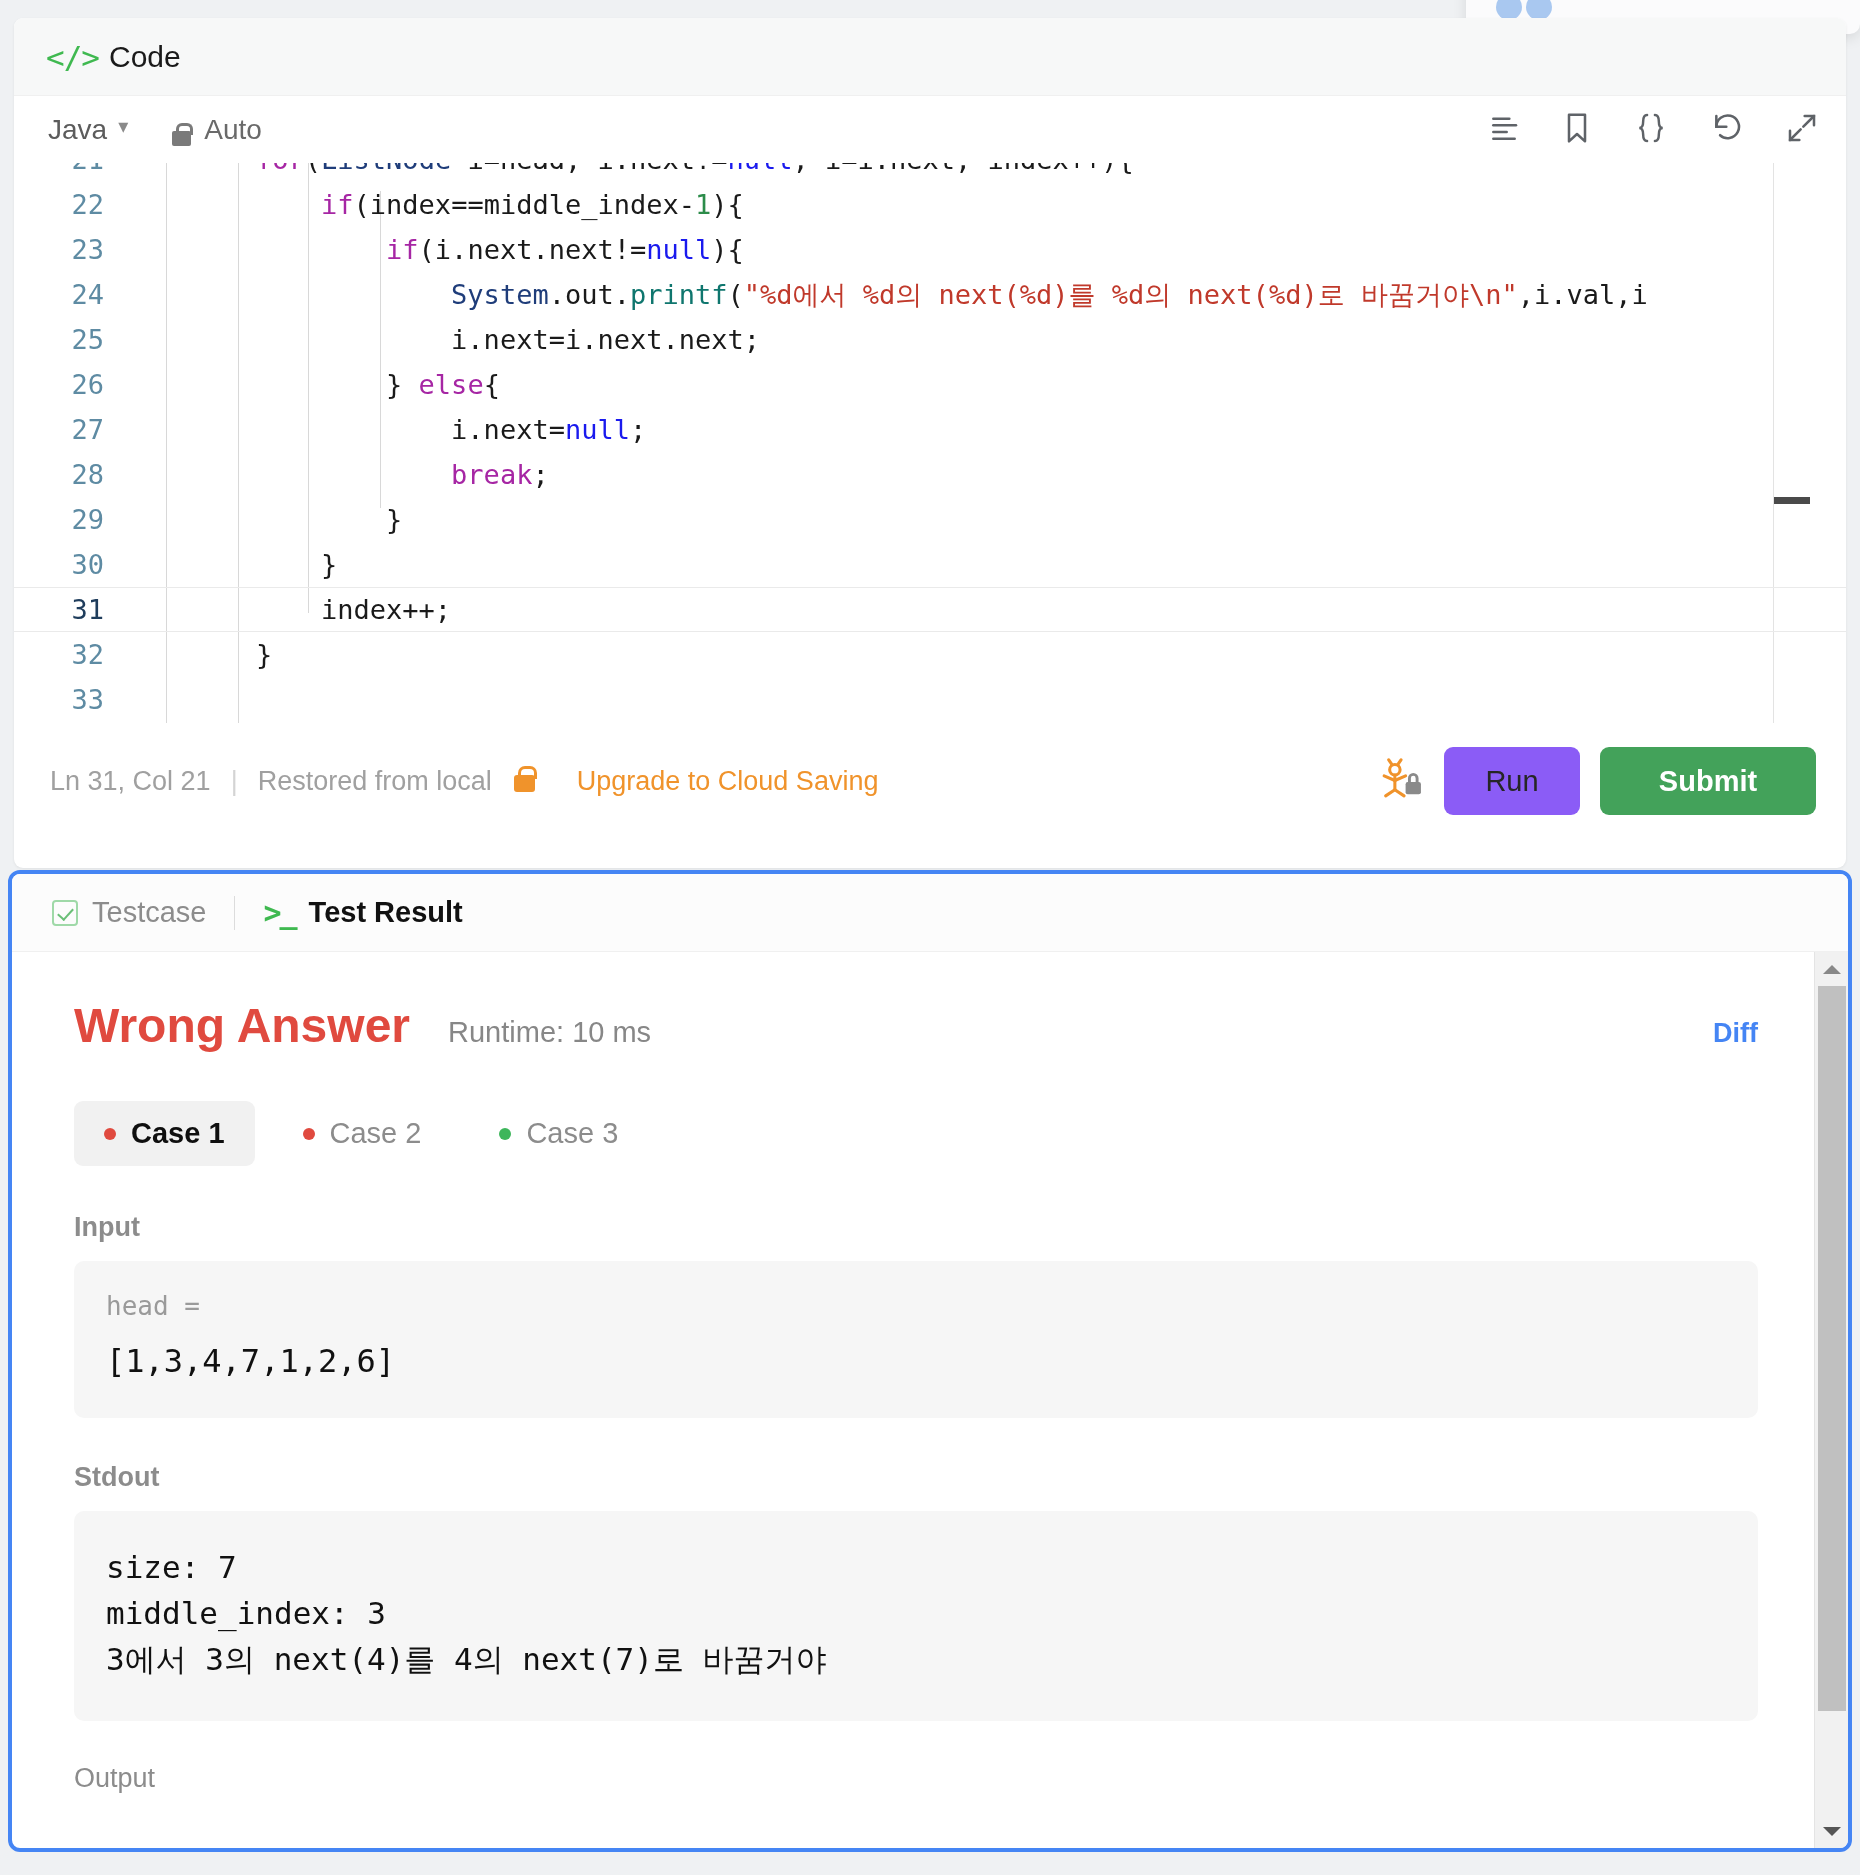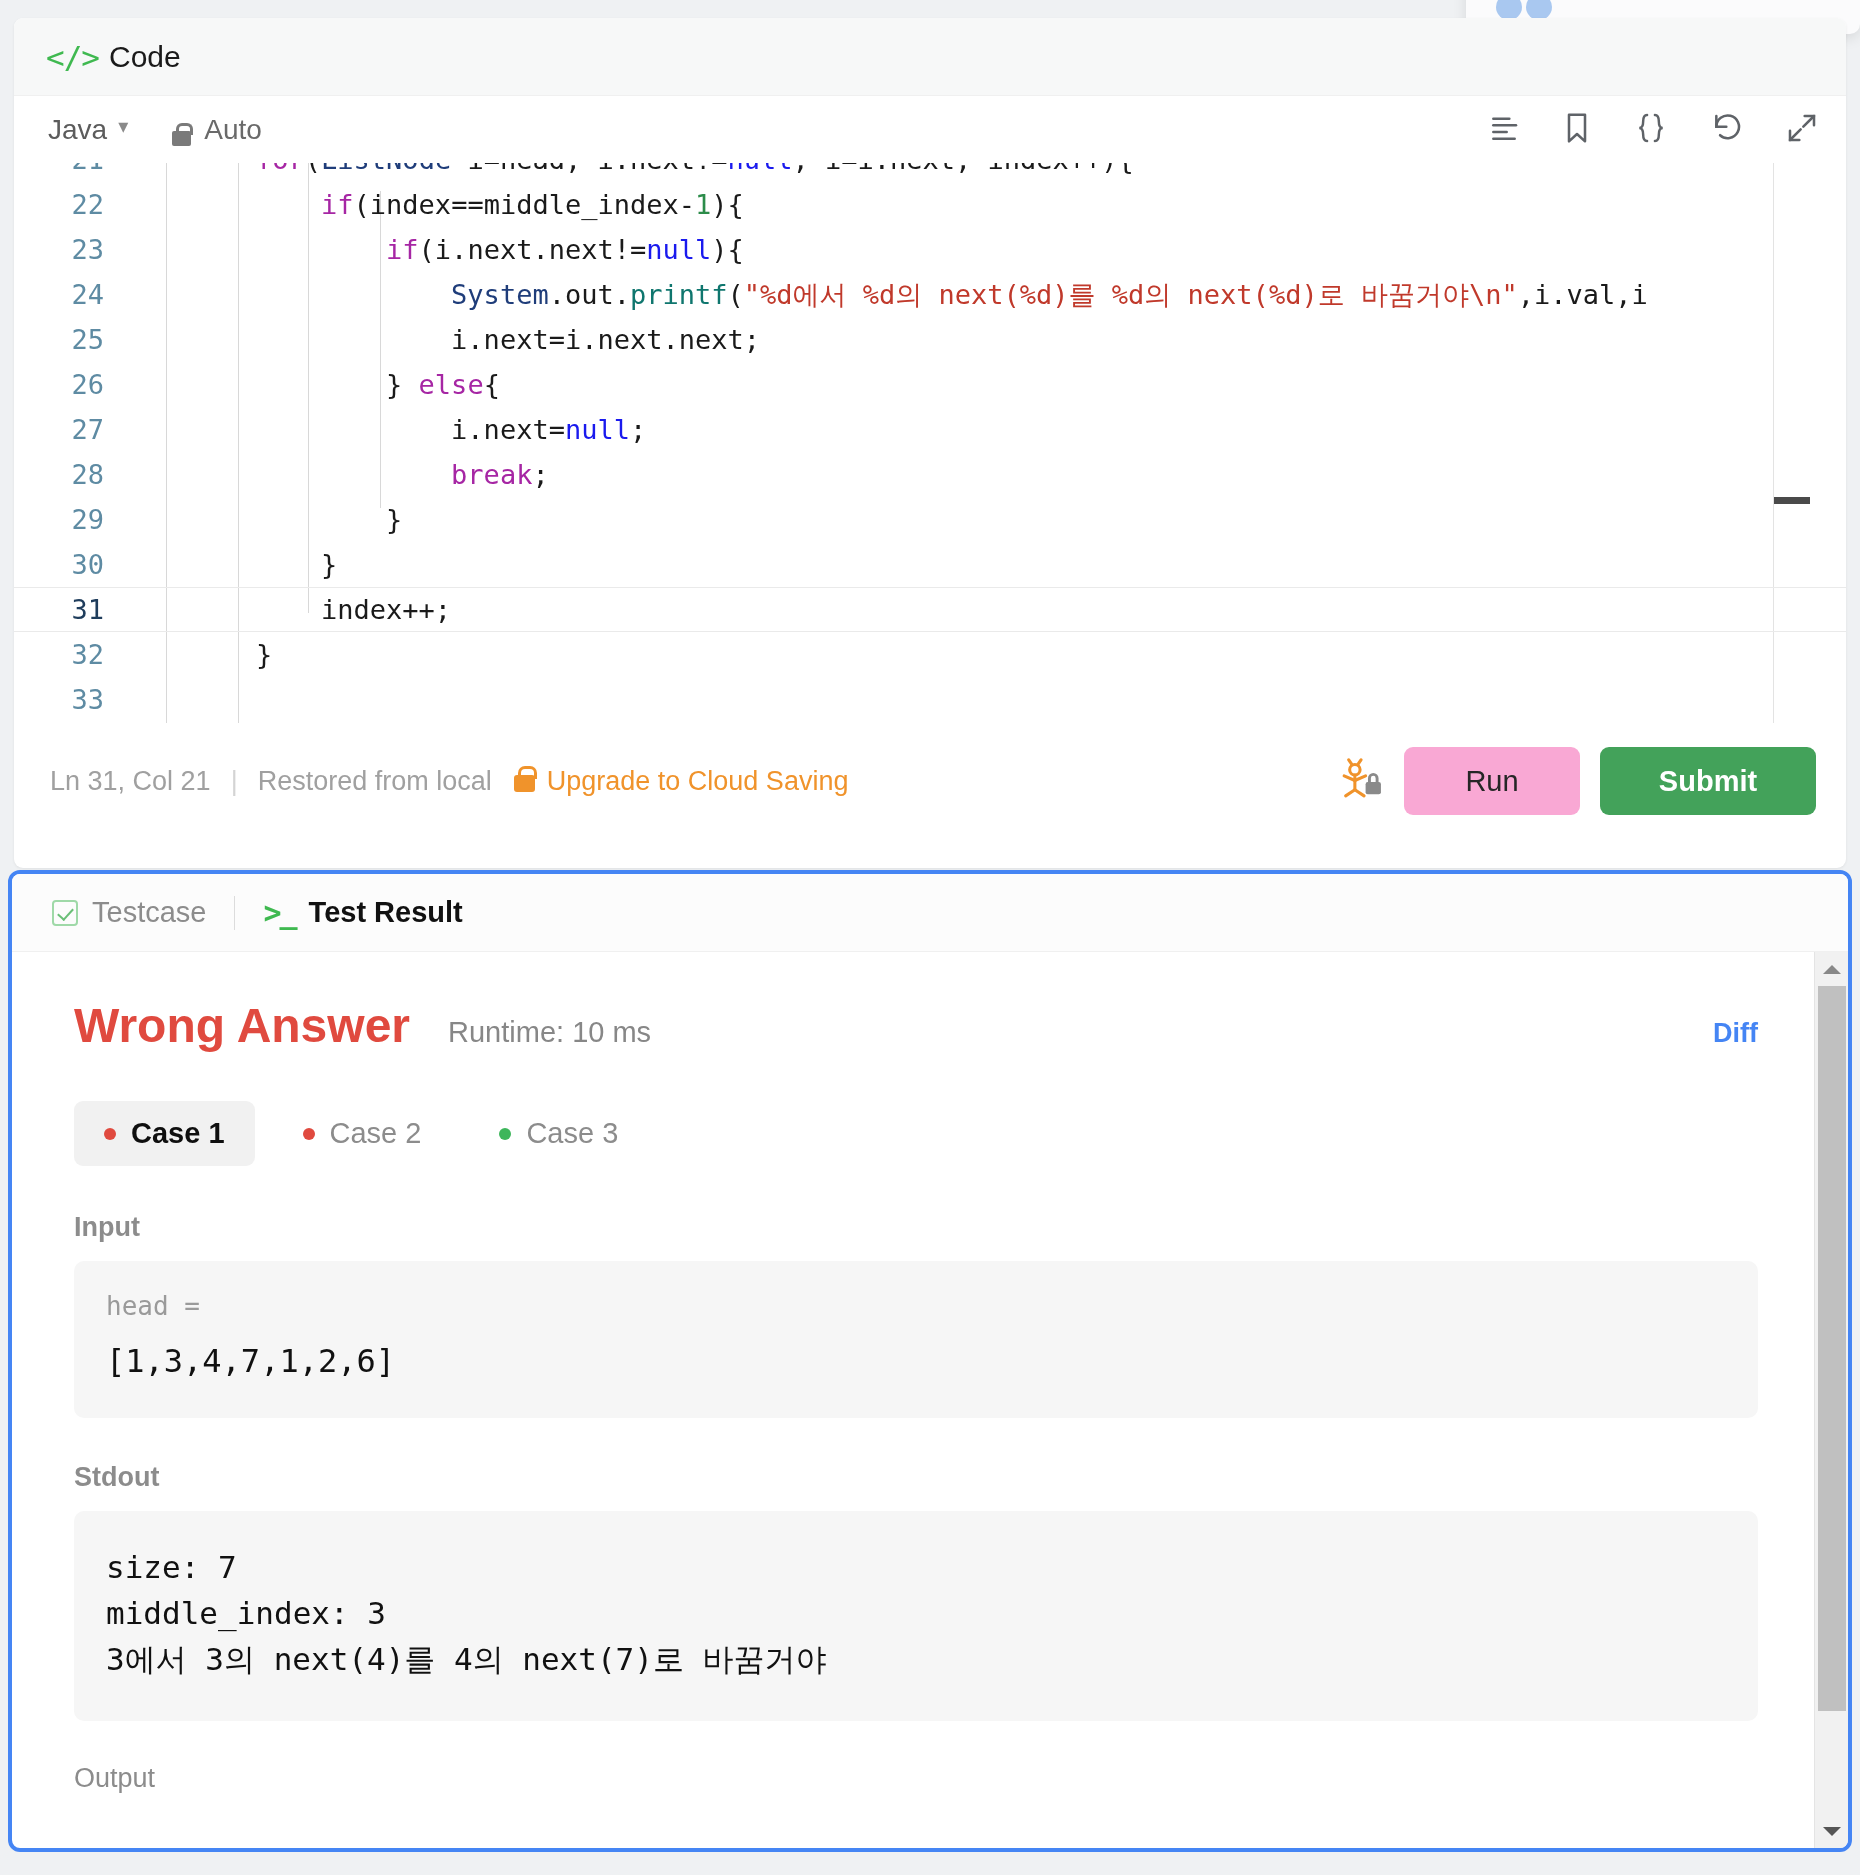--- a/index.html
+++ b/index.html
@@ -206,20 +206,21 @@
     margin: 0 20px;
     font-size: 27px;
   }
   .upgrade-link {
     display: flex;
     align-items: center;
     margin-left: 22px;
     font-size: 27px;
     color: #f0932b;
     cursor: pointer;
+    gap: 30px;
   }
   .lock-orange {
     width: 21px; height: 17px;
     background: #f0932b;
     border-radius: 3px;
     position: relative;
     margin-right: 12px;
     margin-top: 4px;
   }
   .lock-orange::before {
@@ -232,25 +233,25 @@
     border-radius: 7px 7px 0 0;
   }
   .status-right {
     margin-left: auto;
     display: flex;
     align-items: center;
     gap: 20px;
   }
   .debug-icon { cursor: pointer; }
   .btn-run {
-    background: #f9a8d4;
+    background: #8b5cf6;
     border: none;
     border-radius: 9px;
     height: 68px;
-    width: 176px;
+    width: 136px;
     font-size: 29px;
     font-weight: 500;
     color: #262626;
     cursor: pointer;
     font-family: "Liberation Sans", sans-serif;
   }
   .btn-submit {
     background: #43a25a;
     border: none;
     border-radius: 9px;

